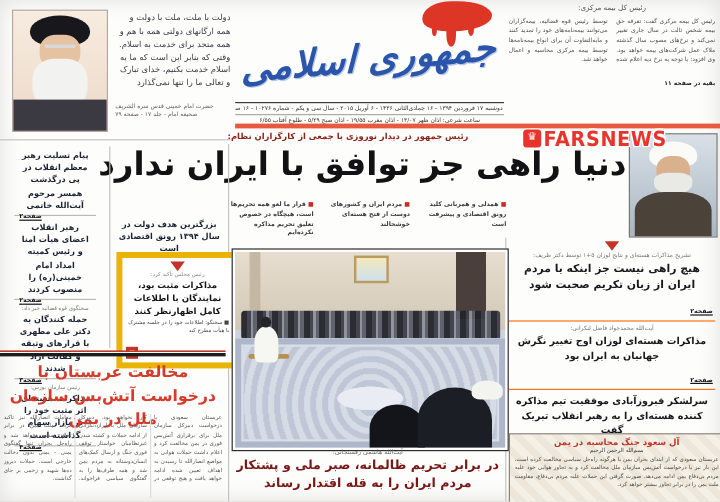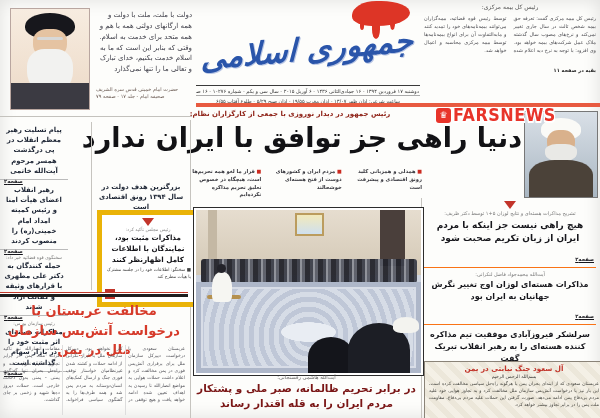--- a/index.html
+++ b/index.html
@@ -52,21 +52,21 @@
   #lead-bullets{left:190px;top:168px;width:232px;display:flex;flex-direction:row-reverse;gap:9px;}
   .bullet-item{flex:1;font-size:5.2px;font-weight:bold;color:#3a3a40;line-height:1.5;text-align:right;}
   .redsq{color:#cc2a20;font-size:5px;}
   #rouhani-photo{left:524px;top:111px;width:72px;height:85px;border:1px solid #777;
     background:linear-gradient(#d9e0e7,#a9b6c2);overflow:hidden;}
   .rh-turban{position:absolute;left:16px;top:6px;width:40px;height:22px;background:#fafaf7;border-radius:50% 50% 40% 40%;}
   .rh-face{position:absolute;left:22px;top:18px;width:28px;height:26px;background:#d9b18c;border-radius:42% 42% 50% 50%;}
   .rh-beard{position:absolute;left:20px;top:32px;width:32px;height:18px;background:#e9e9e6;border-radius:40% 40% 55% 55%;}
   .rh-robe{position:absolute;left:4px;top:48px;width:64px;height:37px;background:#4b4239;border-radius:40% 40% 0 0;}
   
-  #sidebar{left:0;top:120px;width:68px;}
+  #sidebar{left:12px;top:120px;width:68px;}
   .sb-item{padding:5px 4px 3px 4px;border-bottom:1px solid #bbb;}
   .sb-kick{font-size:4.6px;color:#777;text-align:center;margin-bottom:1px;}
   .sb-head{font-size:6.8px;font-weight:bold;color:#1c2433;line-height:1.5;text-align:center;}
   .pg-link{display:inline-block;font-size:5.2px;font-weight:bold;color:#16161c;text-decoration:underline;margin-top:2px;}
   .sb-item .pg-link{float:left;}
   .v-div1{left:91px;top:122px;width:1px;height:168px;background:#c6c4bf;}
   .v-div2{left:190px;top:120px;width:1px;height:298px;background:#c6c4bf;}
   .v-div3{left:421px;top:198px;width:1px;height:220px;background:#c6c4bf;}
   
   #midcol-item{left:95px;top:182px;width:92px;}
@@ -246,21 +246,21 @@
       <div class="rc-kick">آیت‌الله محمدجواد فاضل لنکرانی:</div>
       <div class="rc-head sm">مذاکرات هسته‌ای لوزان اوج تغییر نگرش جهانیان به ایران بود</div>
       <span class="pg-link">صفحه۲</span>
     </div>
     <div class="rc-item">
       <div class="rc-head sm">سرلشکر فیروزآبادی موفقیت تیم مذاکره کننده هسته‌ای را به رهبر انقلاب تبریک گفت</div>
       <span class="pg-link">صفحه۲</span>
     </div>
   </div>
   <div id="note-box" class="abs fa">
-    <div class="title">آل سعود جنگ نیابتی در یمن</div>
+    <div class="title">آل سعود جنگ محاسبه در یمن</div>
     <div class="basmala">بسم‌الله الرحمن الرحیم</div>
     <div class="body">عربستان سعودی که از ابتدای بحران یمن با هرگونه راه‌حل سیاسی مخالفت کرده است، این بار نیز با درخواست آتش‌بس سازمان ملل مخالفت کرد و به تجاوز هوایی خود علیه مردم بی‌دفاع یمن ادامه می‌دهد. صورت گرفتن این حملات علیه مردم بی‌دفاع، مقاومت ملت یمن را در برابر تجاوز بیشتر خواهد کرد.</div>
   </div>
 
   <div id="yemen-sep" class="abs"></div>
   <div id="yemen-head" class="abs fa">مخالفت عربستان با درخواست آتش‌بس سازمان ملل در یمن</div>
   <div id="yemen-body" class="abs fa">
     <span>عربستان سعودی با درخواست دبیرکل سازمان ملل برای برقراری آتش‌بس فوری در یمن مخالفت کرد و اعلام داشت حملات هوایی به مواضع انصارالله تا رسیدن به اهداف تعیین شده ادامه خواهد یافت و هیچ توقفی در کار نخواهد بود.</span>
     <span>دبیرکل سازمان ملل با ابراز نگرانی از ادامه حملات و کشته شدن غیرنظامیان خواستار توقف فوری جنگ و ارسال کمک‌های انسان‌دوستانه به مردم یمن شد و همه طرف‌ها را به گفتگوی سیاسی فراخواند.</span>
     <span>مقامات انصارالله نیز تاکید کردند ملت یمن در برابر تجاوز تسلیم نخواهد شد و راه‌حل بحران تنها گفتگوی یمنی - یمنی بدون دخالت خارجی است. حملات دیروز ده‌ها شهید و زخمی بر جای گذاشت.</span>

